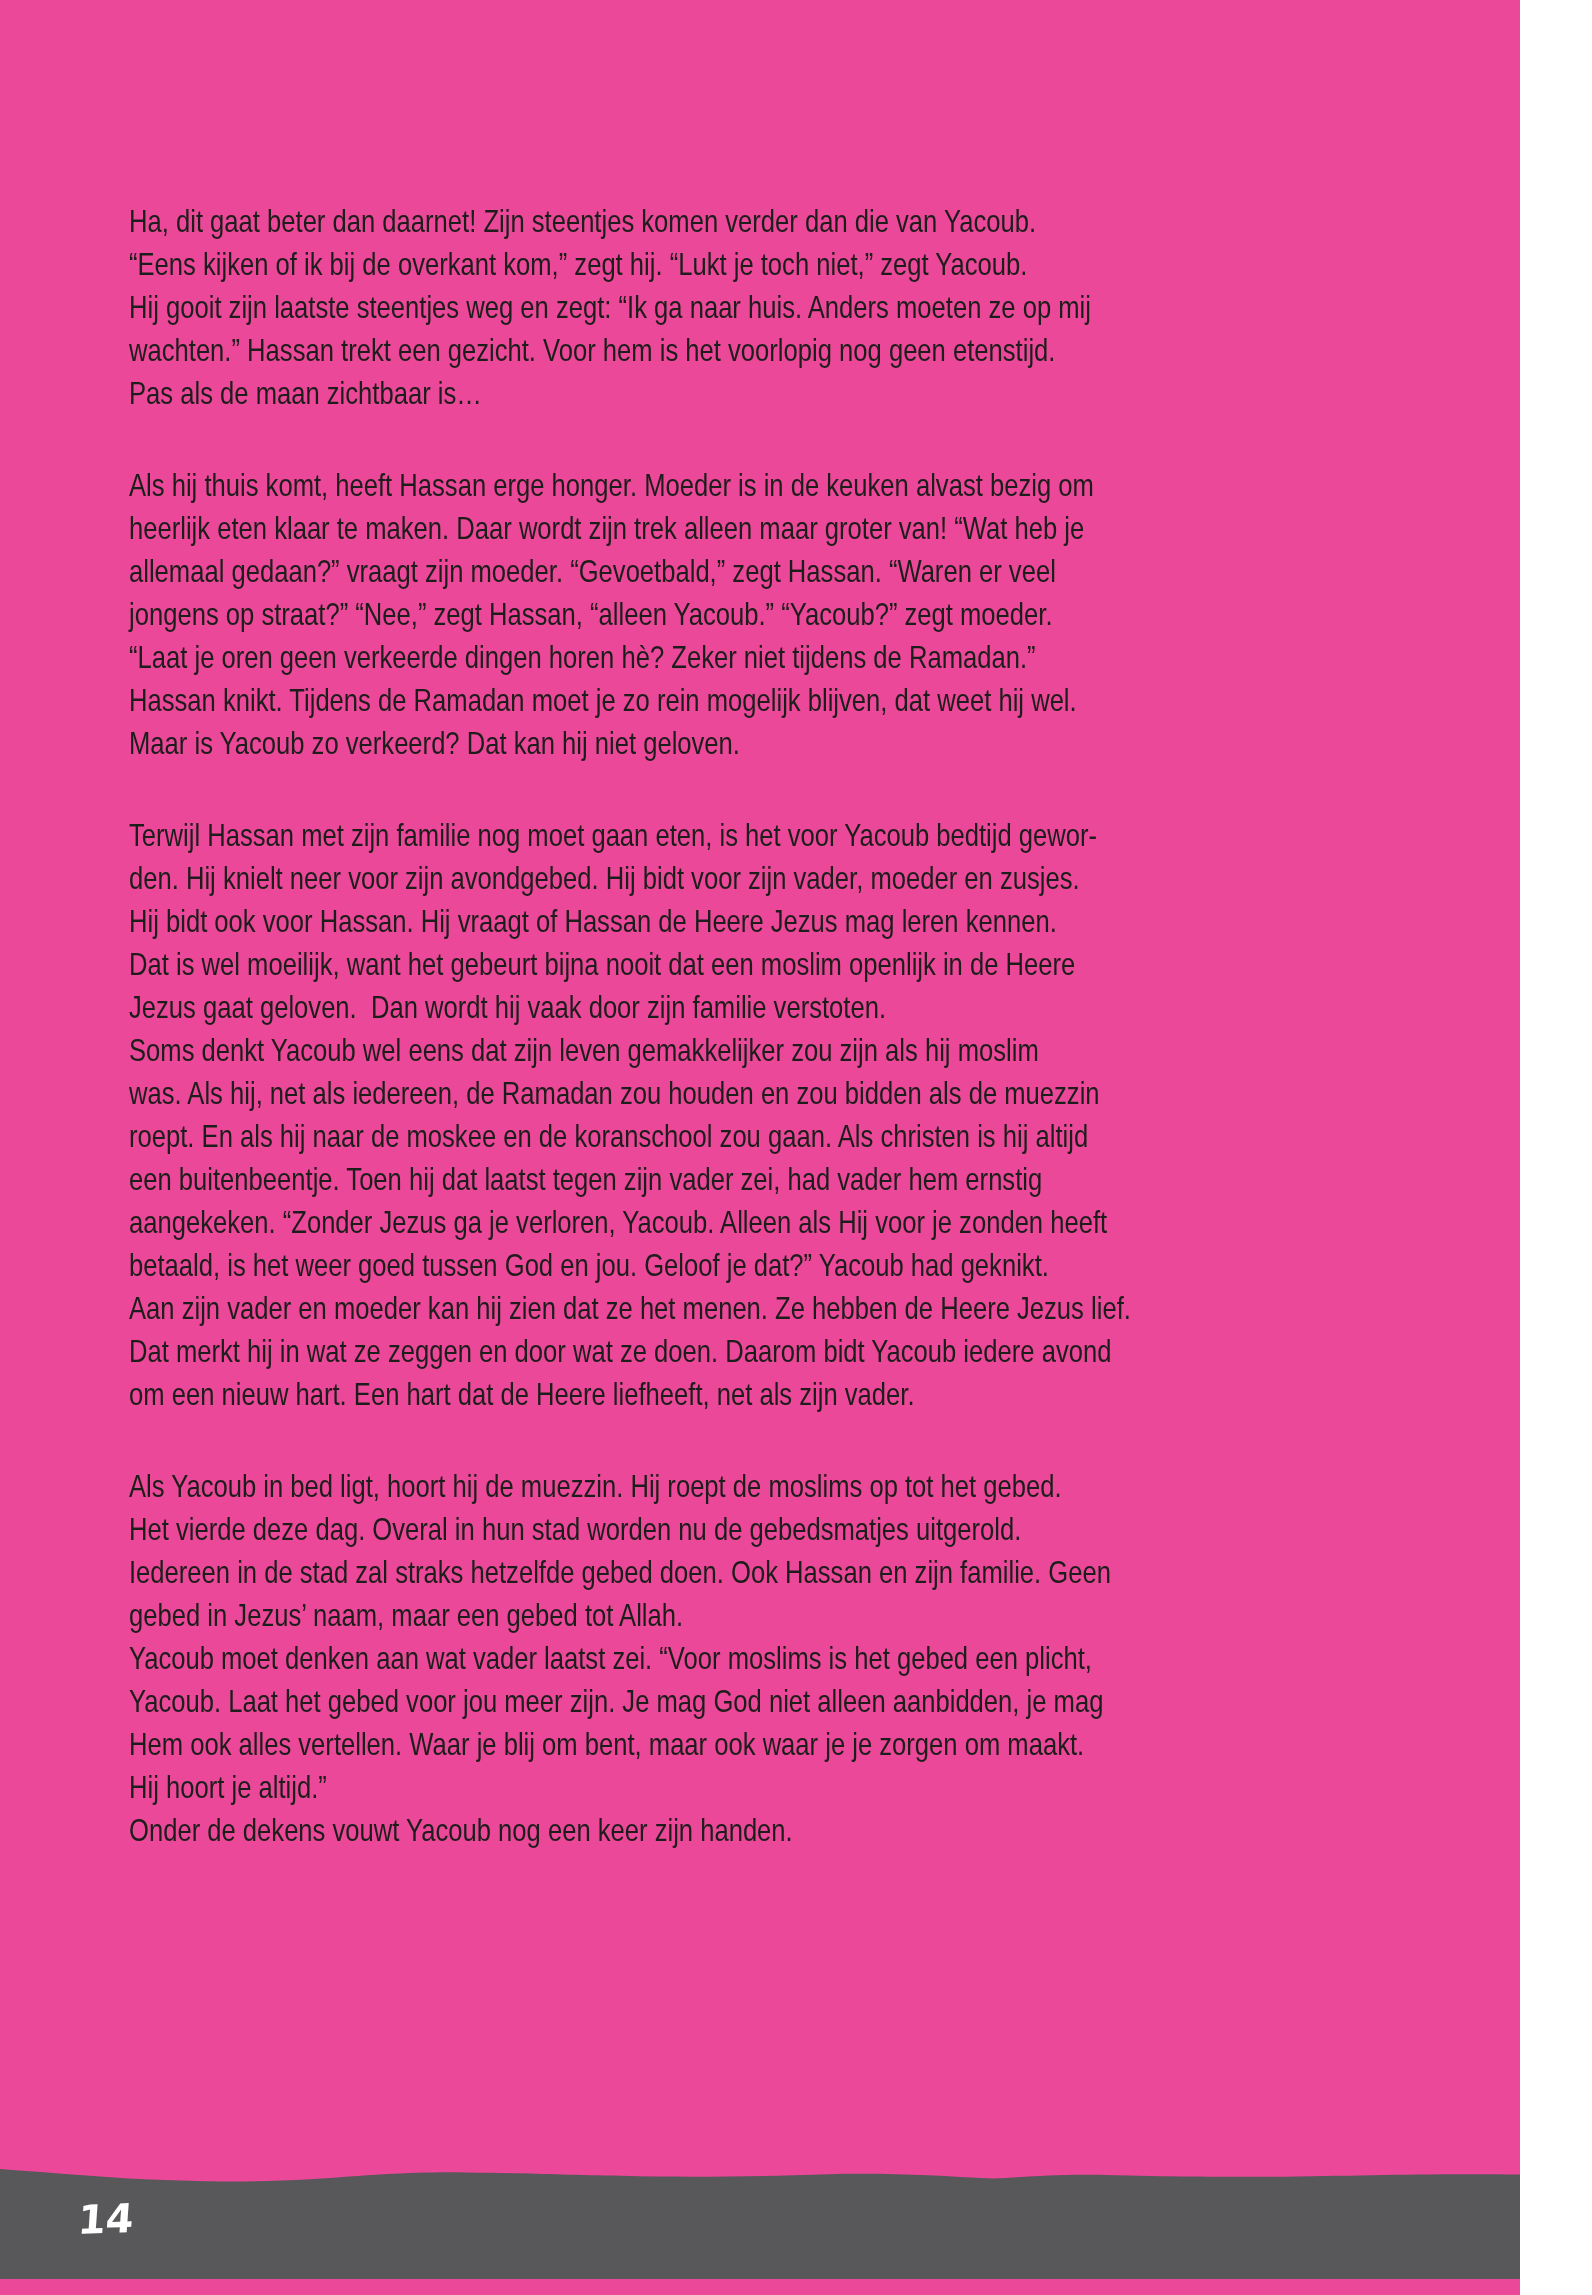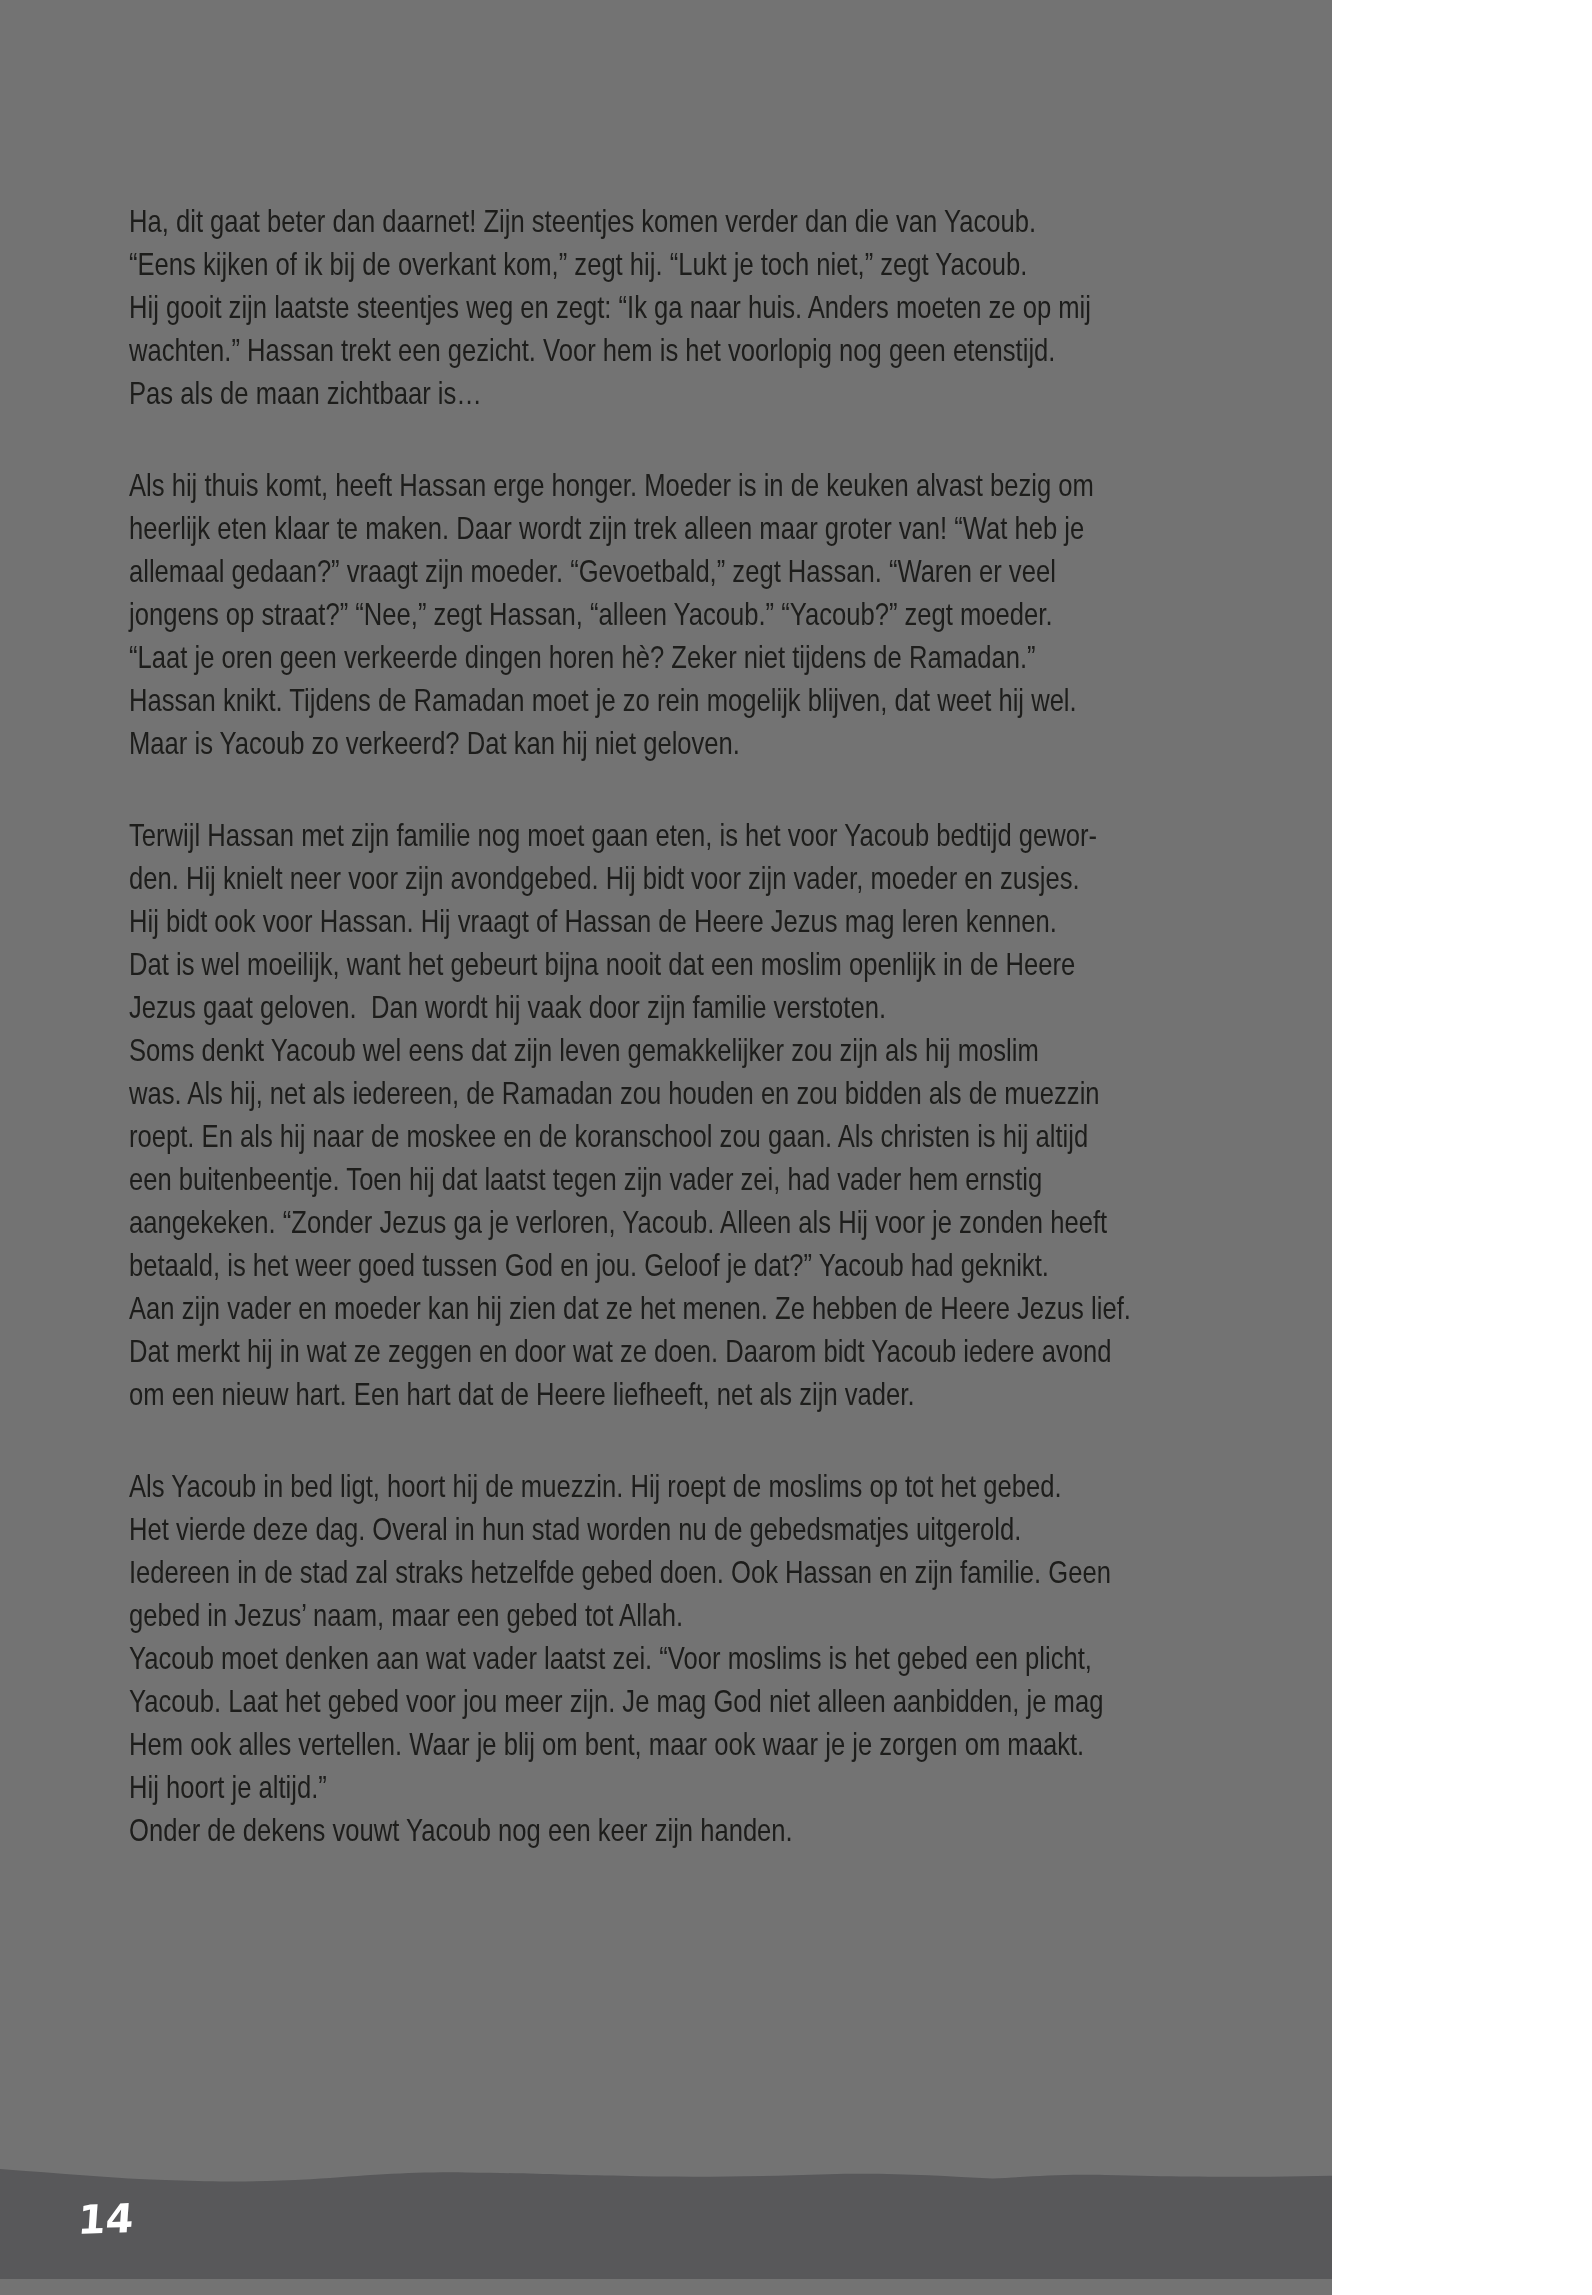--- a/index.html
+++ b/index.html
@@ -2,25 +2,26 @@
 <html style="font-size:14px"><head>
 <meta charset="utf-8">
 <style>
   html, body {
     margin: 0;
     padding: 0;
     background: #ffffff;
   }
   .page {
     position: relative;
-    width: 1332px;
+    width: 1476px;
     height: 2295px;
-    background: #737373;
+    background: #ec4899;
     overflow: hidden;
     font-family: "Liberation Sans", sans-serif;
+    padding-left: 44px;
   }
   .text-block {
     position: absolute;
     left: 129px;
     top: 200px;
     width: 1312px;
     transform: scaleX(0.8);
     transform-origin: 0 0;
     color: #1d1d1b;
     font-size: 32px;

